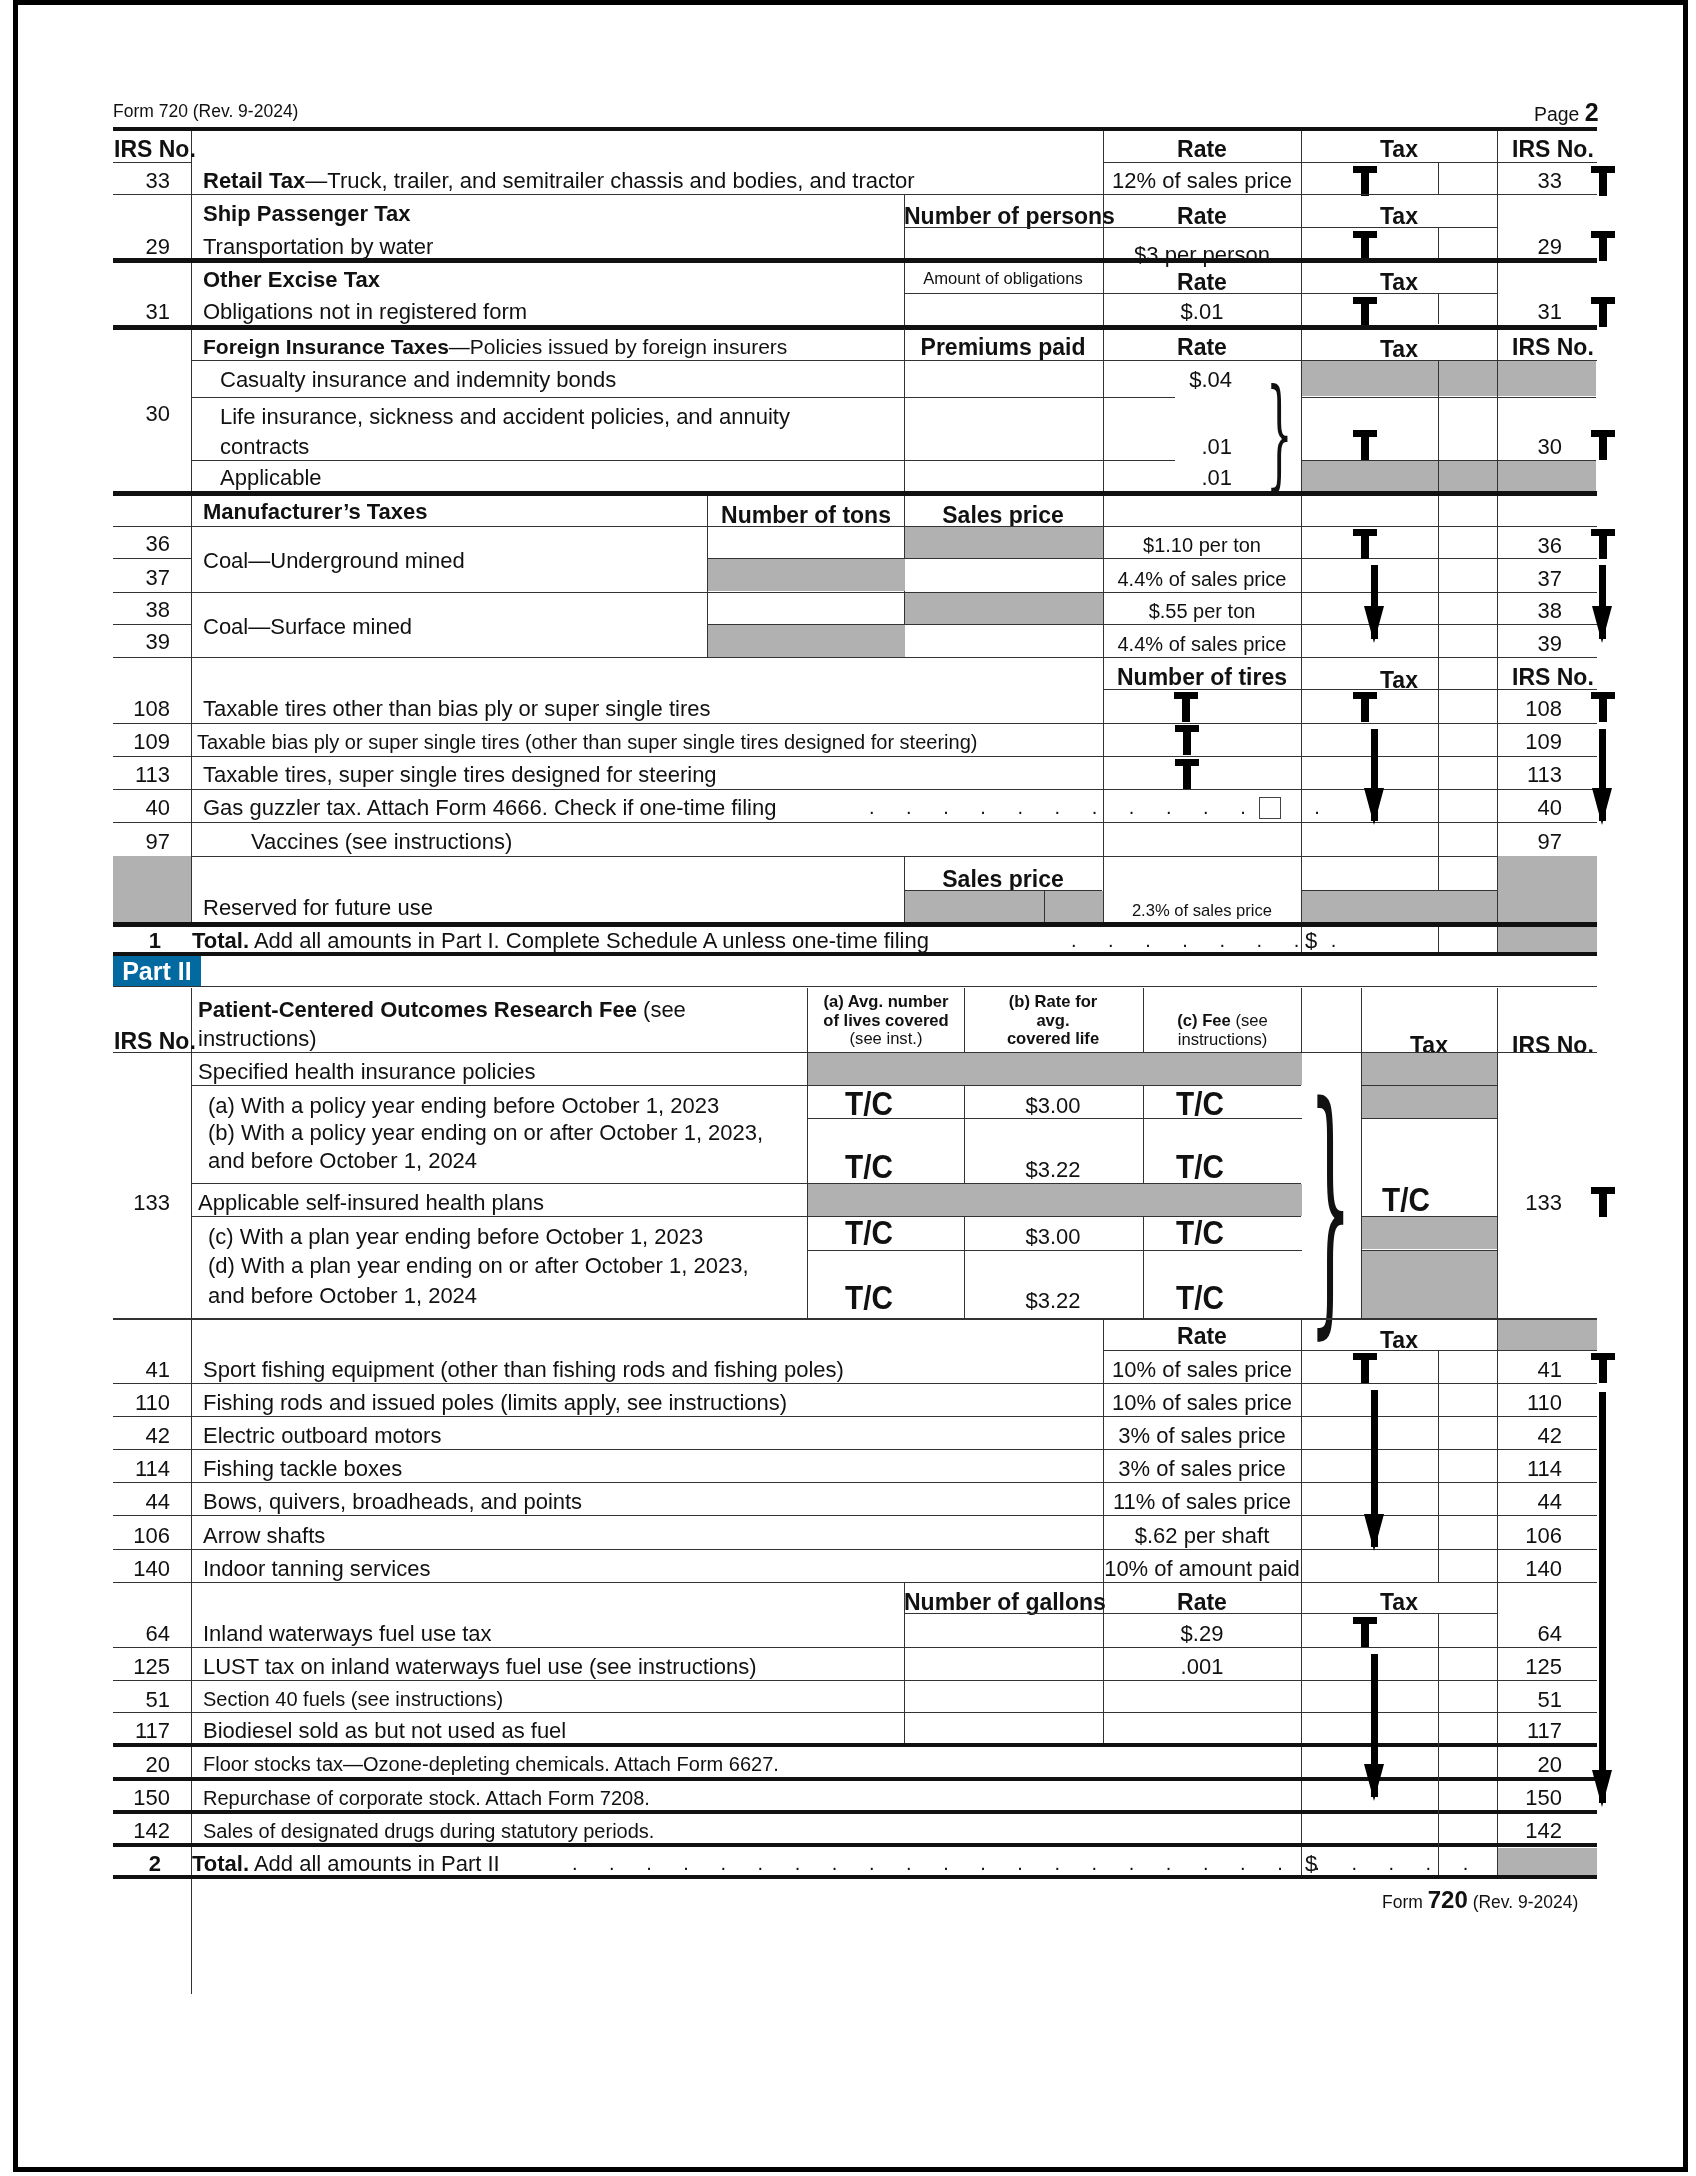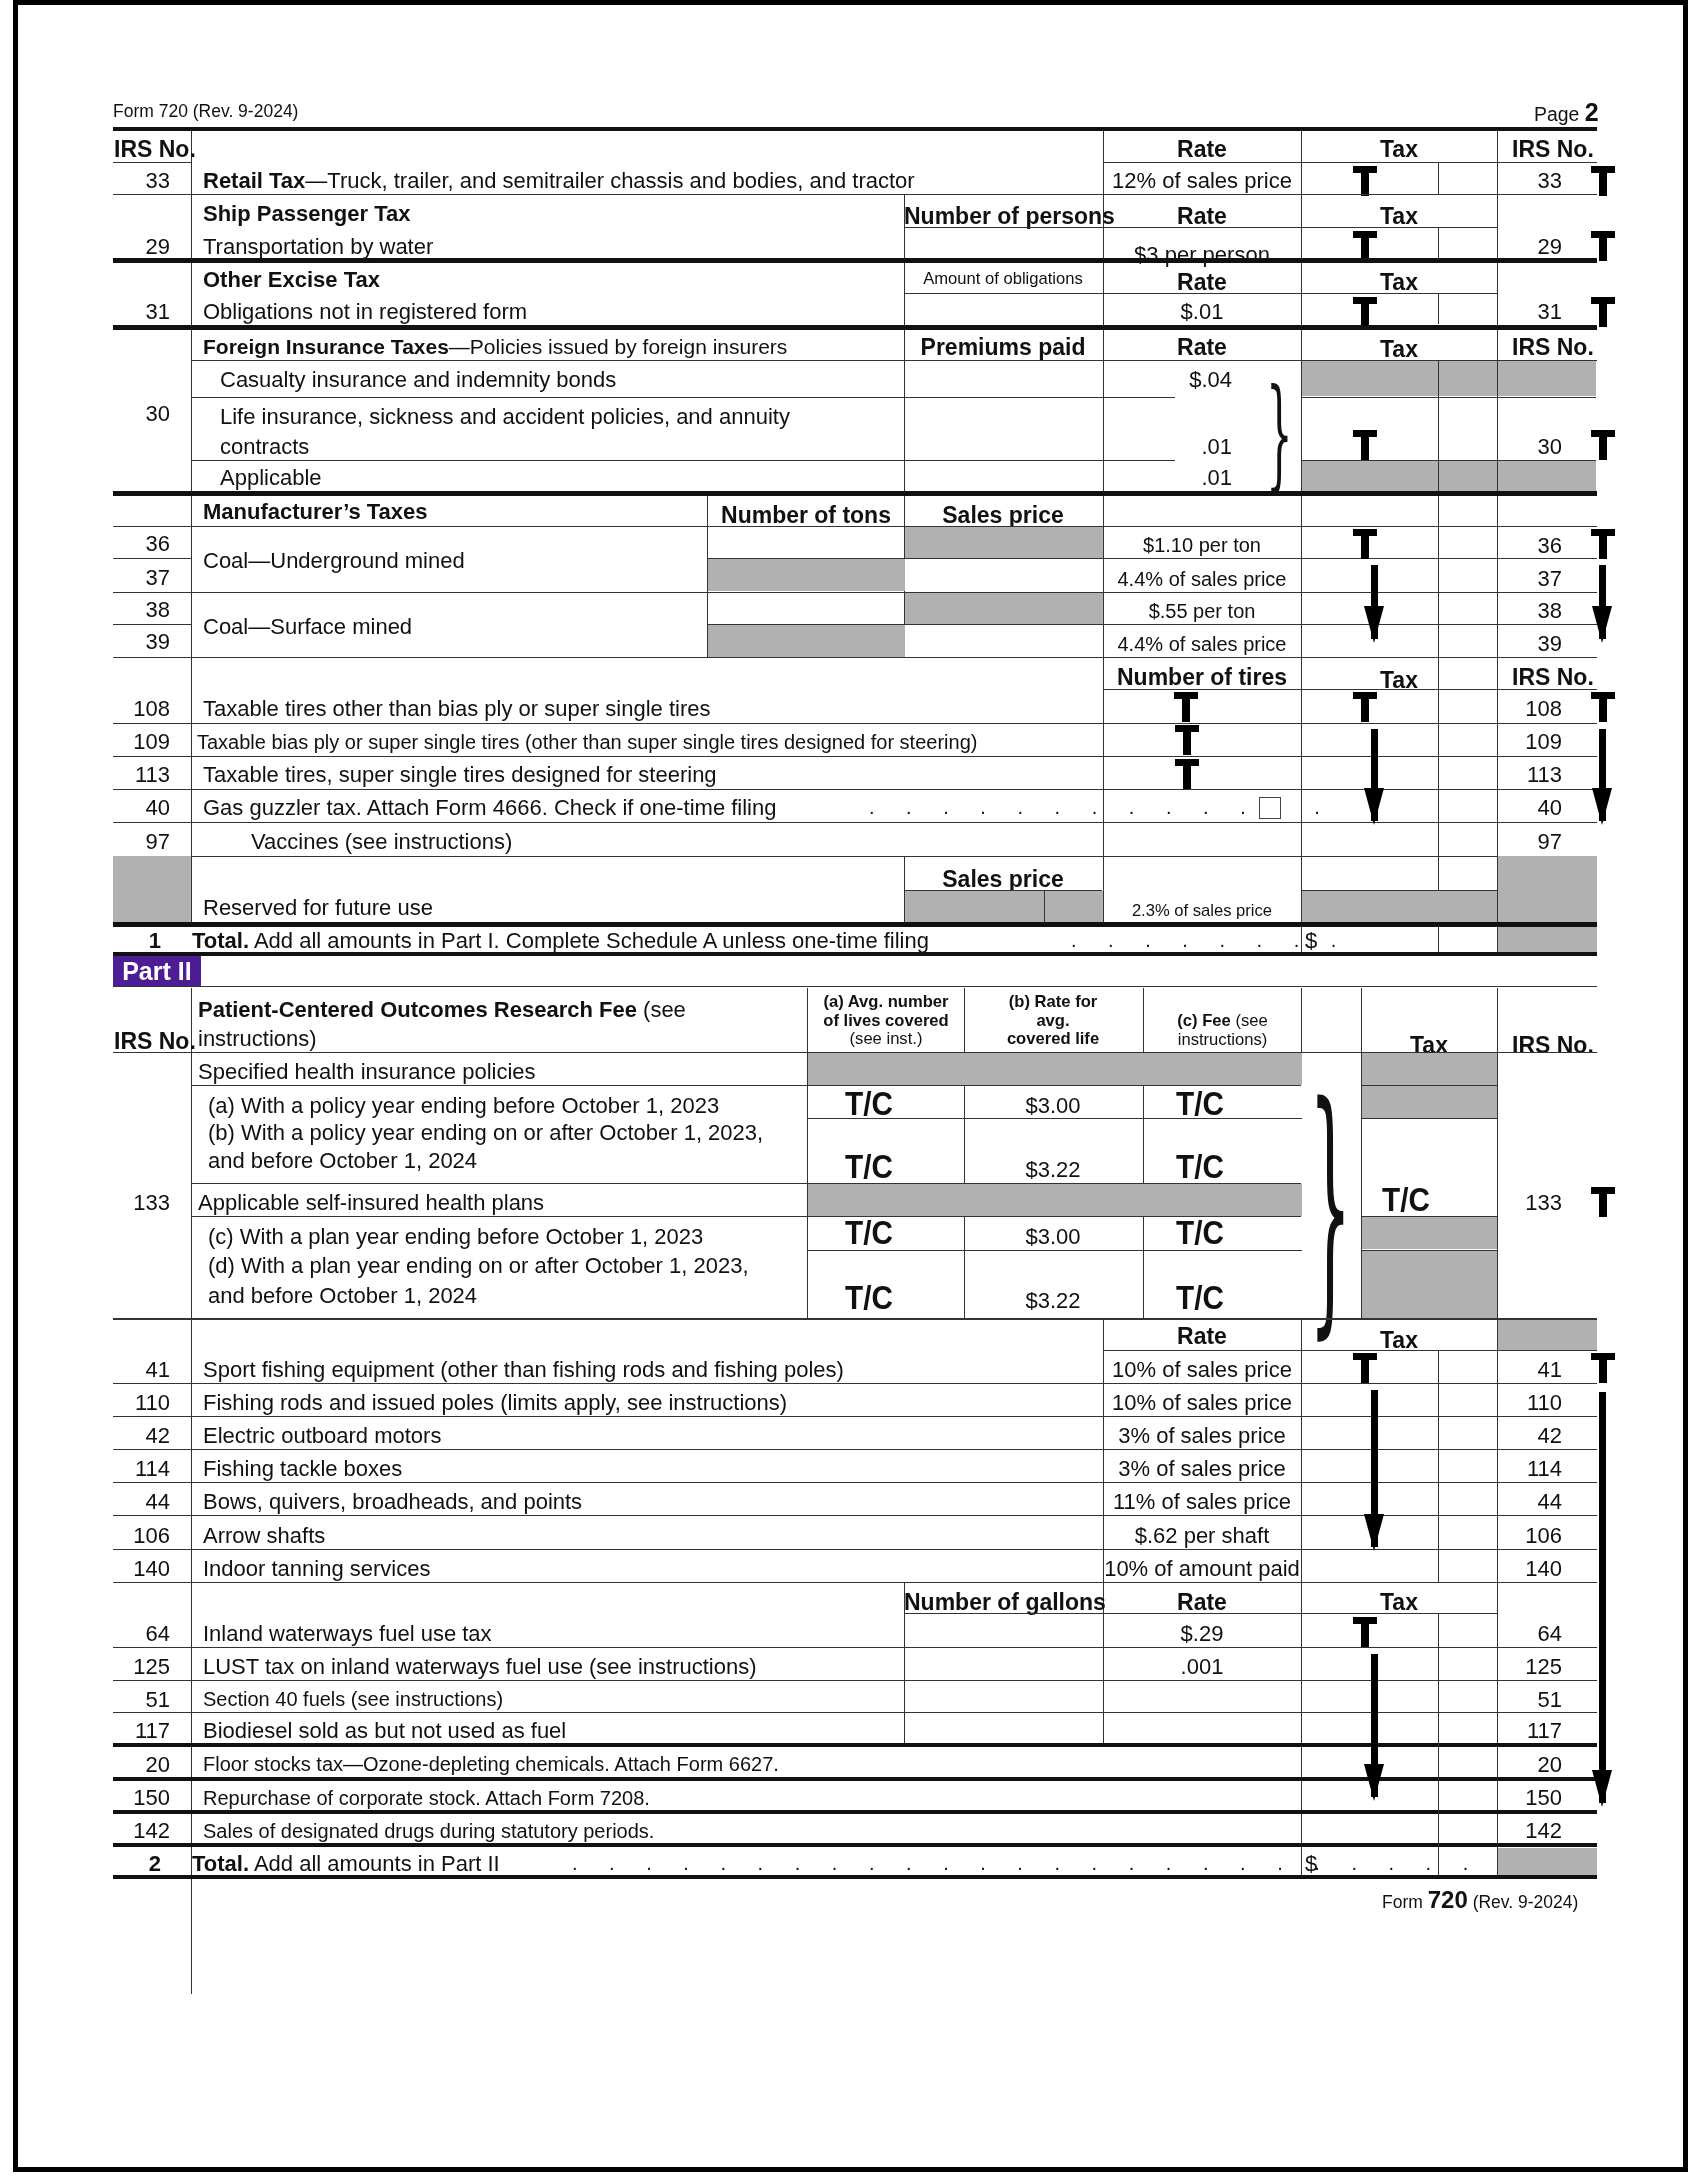--- a/index.html
+++ b/index.html
@@ -19,21 +19,21 @@
   .vl { position:absolute; width:1.4px; background:#333; }
   .shade { position:absolute; background:#b1b1b1; }
   .Tmark { position:absolute; width:24px; height:29.5px; }
   .Tmark::before { content:""; position:absolute; left:0; top:0; width:24px; height:6.5px; background:#000; }
   .Tmark::after { content:""; position:absolute; left:8.3px; top:0; width:7.4px; height:29.5px; background:#000; }
   .arrow { position:absolute; width:6.5px; background:#000; }
   .arrow::after { content:""; position:absolute; left:-7.4px; bottom:-3.7px; width:0; height:0;
                   border-left:10px solid transparent; border-right:10px solid transparent; border-top:37px solid #000; }
   .tc { position:absolute; font-weight:bold; font-size:33px; line-height:1; transform:scaleX(0.9); transform-origin:left; }
   .dots { letter-spacing:13px; font-size:20px; }
-  .partlabel { position:absolute; background:#4c1d95; color:#fff; font-weight:bold; font-size:25px; padding:1.8px 9.2px 1.8px 9.2px; }
+  .partlabel { position:absolute; background:#0369a1; color:#fff; font-weight:bold; font-size:25px; padding:1.8px 9.2px 1.8px 9.2px; }
   .checkbox { position:absolute; width:20px; height:20px; border:1.4px solid #444; background:#fff; }
   .brace { position:absolute; font-family:"DejaVu Serif", serif; line-height:1; color:#111; }
 </style>
 </head>
 <body>
 
 <div class="frame"></div>
 
 <div class="t sm" style="left:113px;top:103px;">Form 720 (Rev. 9-2024)</div>
 <div class="t" style="left:1534px;top:100px;font-size:19.4px;"><span>Page</span> <span class="b" style="font-size:25px;">2</span></div>

